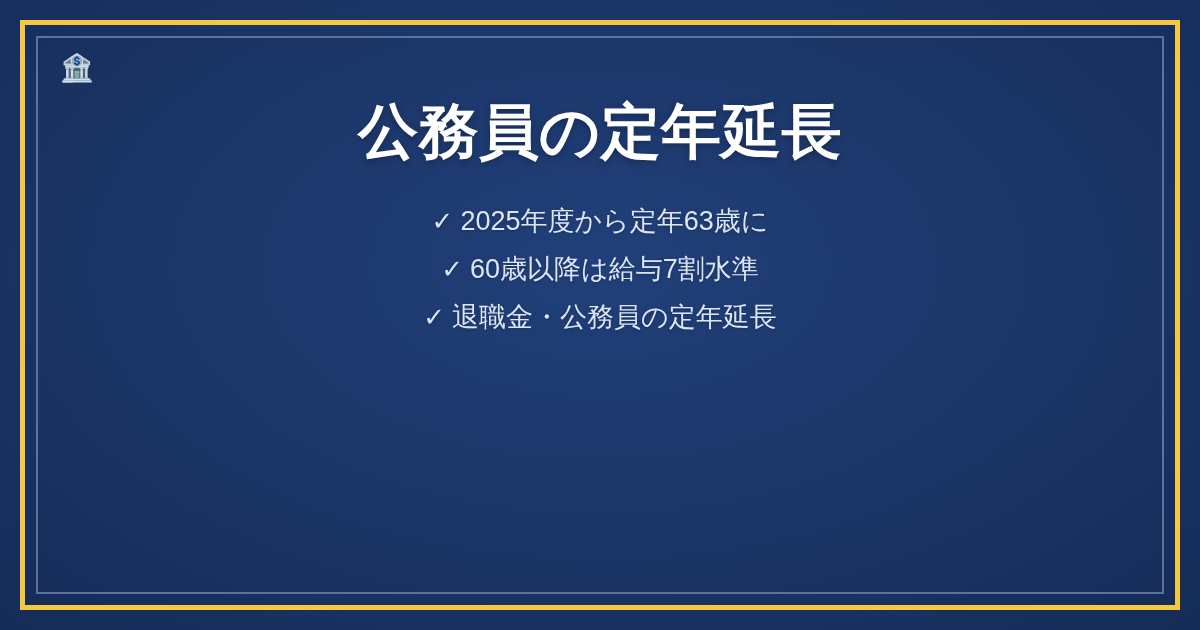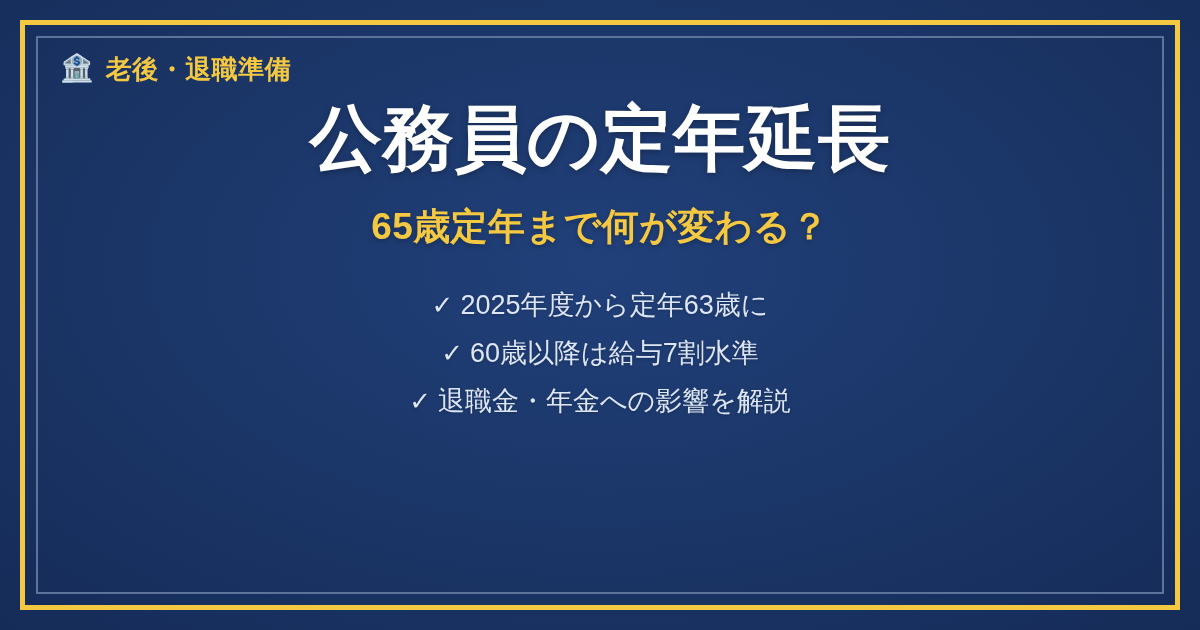--- a/index.html
+++ b/index.html
@@ -95,21 +95,21 @@
     flex-direction: column;
     align-items: center;
     justify-content: flex-start;
     padding-top: 18px;
   }
 
   #title-block {
     text-align: center;
     color: #ffffff;
     font-weight: bold;
-    font-size: 72px;
+    font-size: 60px;
     line-height: 1.12;
     letter-spacing: 0.005em;
     text-shadow: 0 2px 6px rgba(0,0,0,0.28);
   }
   .title-line {
     display: block;
     white-space: nowrap;
   }
 
   #subtitle {
@@ -152,46 +152,44 @@
 
 <div id="card">
 
   <div id="gold-frame"></div>
   <div id="inner-frame"></div>
 
   <div id="content">
 
     <div id="category-badge">
       <span id="category-icon">🏦</span>
-      <span id="category-label">老後・退職準備</span>
     </div>
 
     <div id="hero">
 
       <div id="title-block">
         <span class="title-line">公務員の定年延長</span>
       </div>
 
-      <div id="subtitle">65歳定年まで何が変わる？</div>
 
       <div id="bullets">
 
         <div class="bullet-row">
           <span class="bullet-check">✓</span>
           <span class="bullet-text">2025年度から定年63歳に</span>
         </div>
 
         <div class="bullet-row">
           <span class="bullet-check">✓</span>
           <span class="bullet-text">60歳以降は給与7割水準</span>
         </div>
 
         <div class="bullet-row">
           <span class="bullet-check">✓</span>
-          <span class="bullet-text">退職金・年金への影響を解説</span>
+          <span class="bullet-text">退職金・公務員の定年延長</span>
         </div>
 
       </div>
 
     </div>
 
   </div>
 </div>
 
 </body></html>

